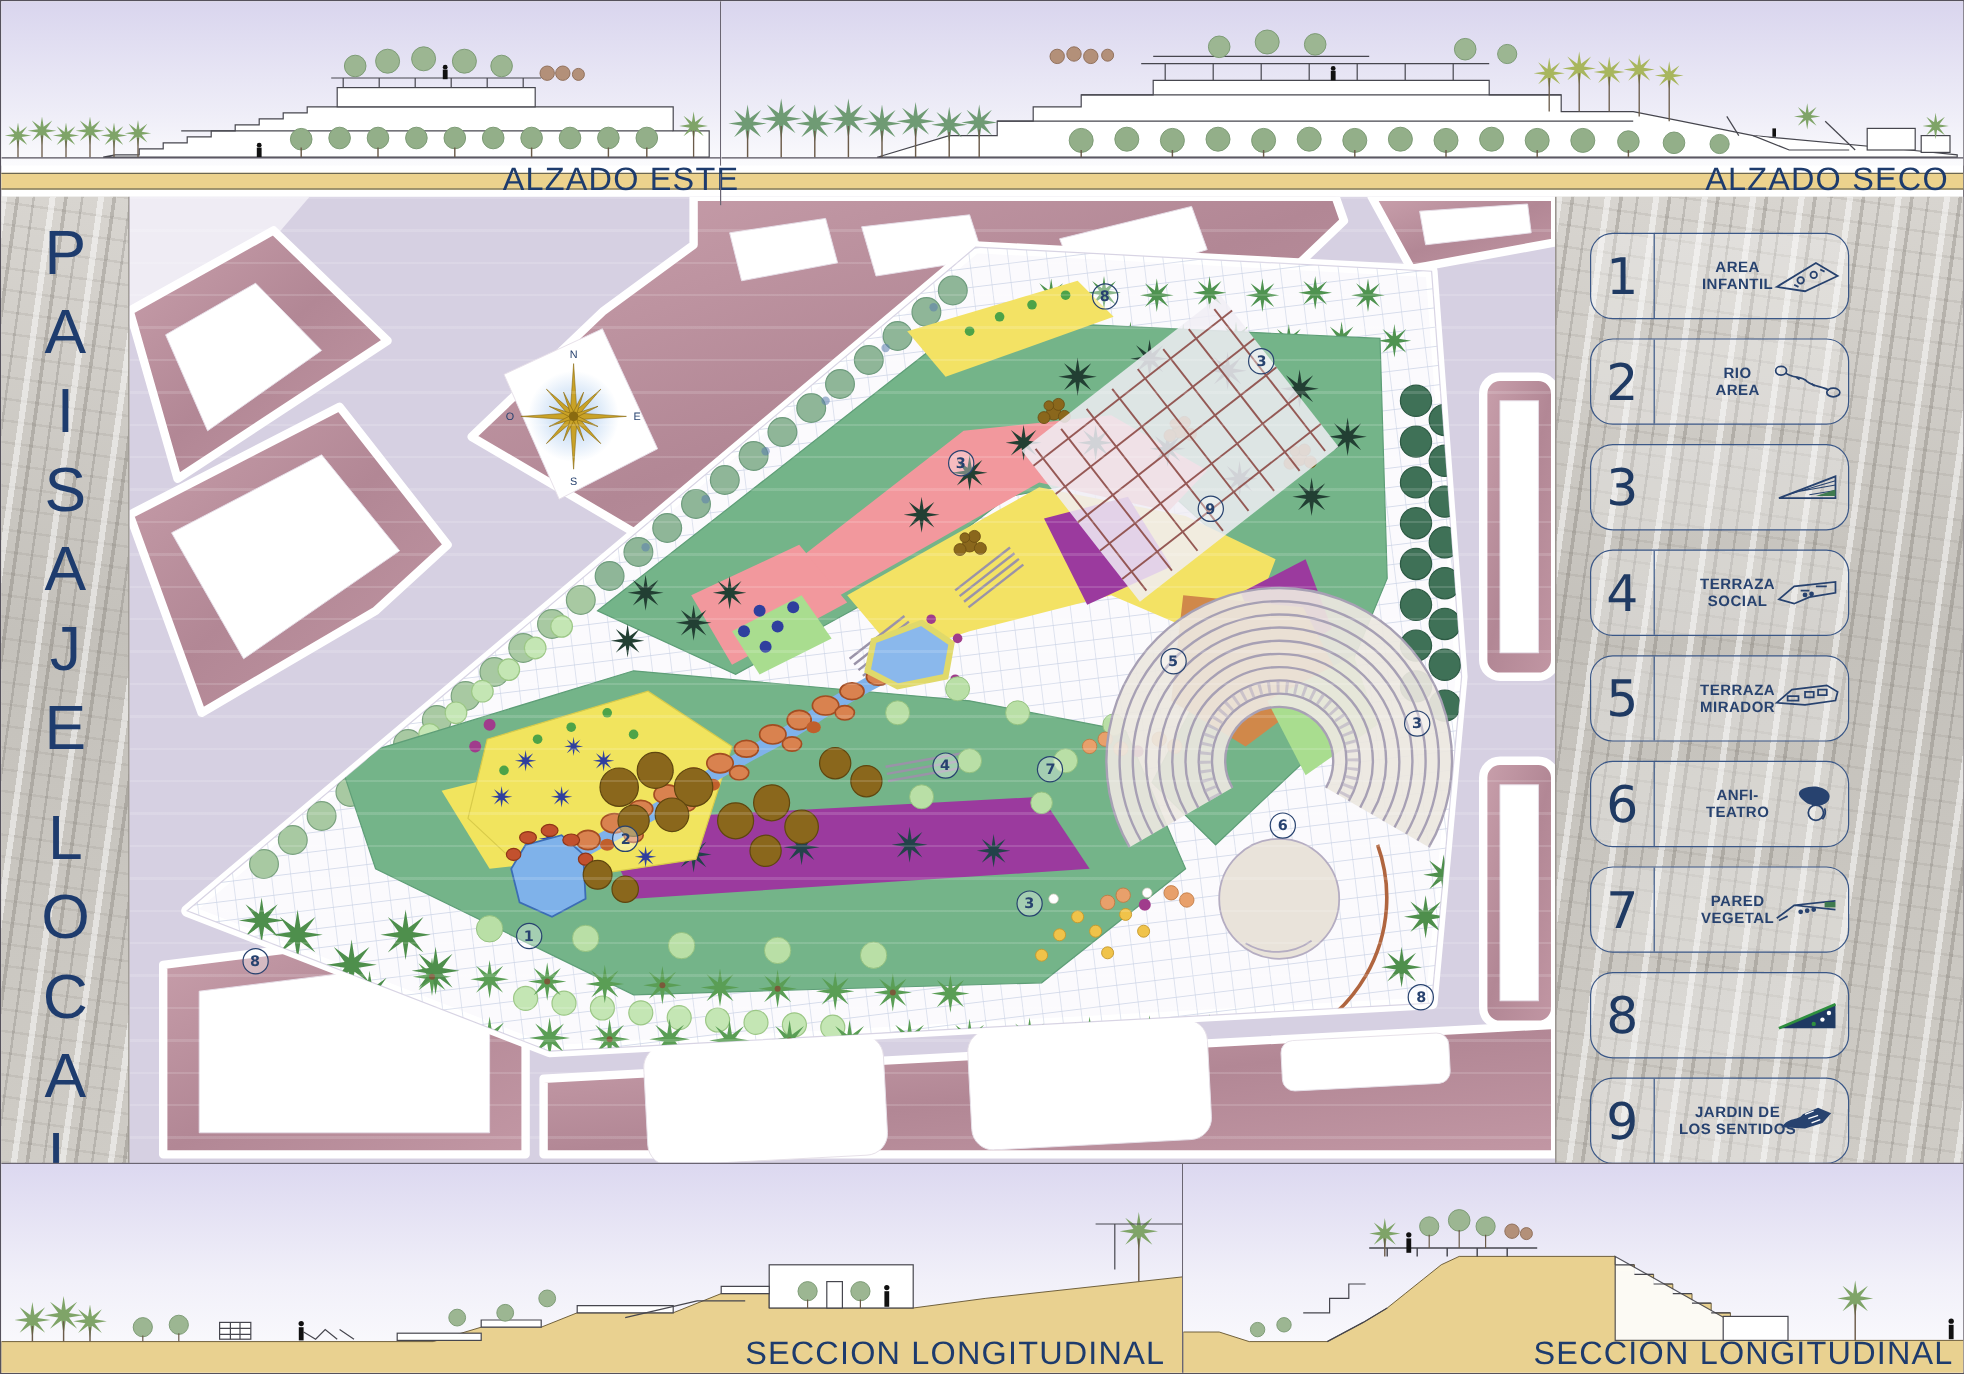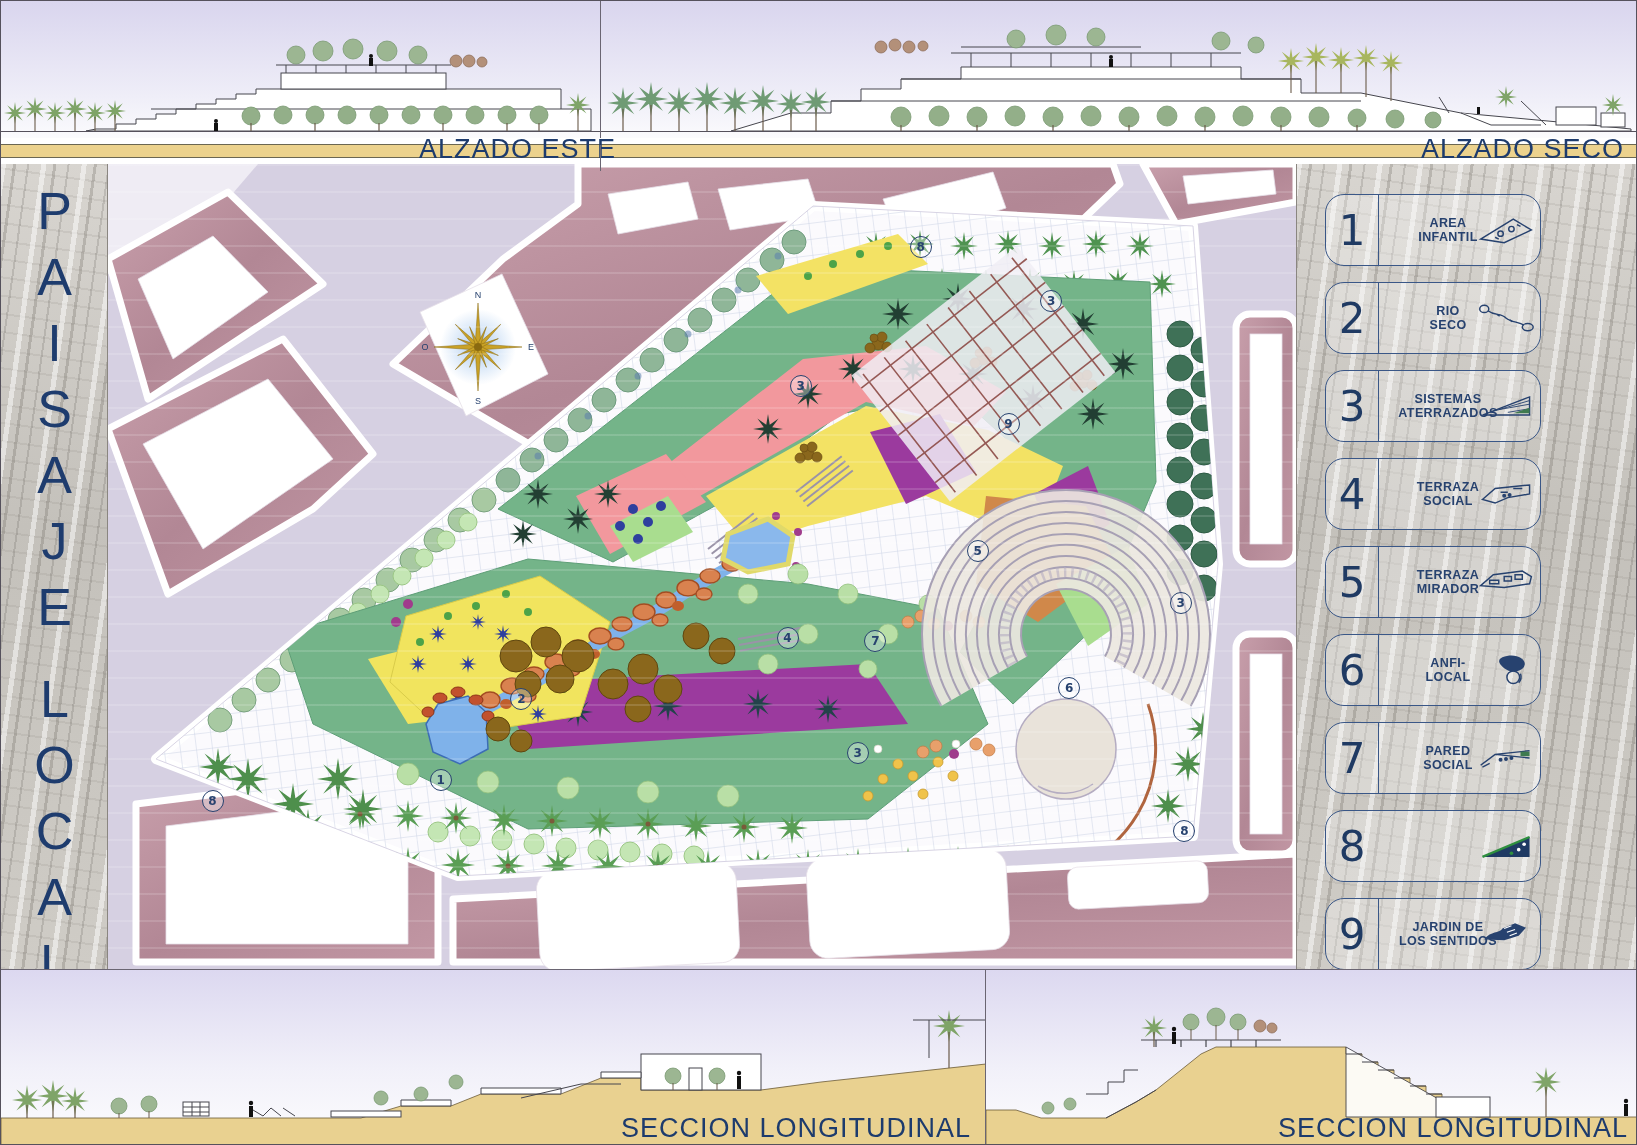--- a/index.html
+++ b/index.html
@@ -828,33 +828,31 @@
               <path d="M4,30 L40,8 L60,20 L30,34 Z"></path>
               <circle cx="26" cy="24" r="3"></circle>
               <circle cx="38" cy="19" r="3"></circle>
               <path d="M44,14 l4,2 M20,28 l4,2"></path>
             </svg>
         </div>
 
         <div class="legend-box">
           <div class="legend-num">2</div>
           <div class="legend-label">RIO
-SECO</div>
+AREA</div>
           <svg class="legend-icon" viewBox="0 0 64 40" fill="none" stroke="#27426f" stroke-width="1.6">
               <ellipse cx="8" cy="10" rx="5" ry="4"></ellipse>
               <path d="M12,12 C20,18 26,14 32,20 C38,25 46,24 52,28"></path>
               <ellipse cx="56" cy="30" rx="6" ry="4"></ellipse>
               <path d="M22,16 l3,2 M36,22 l3,2"></path>
             </svg>
         </div>
 
         <div class="legend-box">
           <div class="legend-num">3</div>
-          <div class="legend-label">SISTEMAS
-ATERRAZADOS</div>
           <svg class="legend-icon" viewBox="0 0 64 40">
               <polygon points="6,30 58,10 58,30" fill="none" stroke="#27426f" stroke-width="1.6"></polygon>
               <path d="M14,27 L58,14 M24,24 L58,18 M34,27 L58,23" stroke="#27426f" stroke-width="1"></path>
               <polygon points="40,28 58,22 58,28" fill="#3f7a4f"></polygon>
             </svg>
         </div>
 
         <div class="legend-box">
           <div class="legend-num">4</div>
           <div class="legend-label">TERRAZA
@@ -873,32 +871,32 @@
 MIRADOR</div>
           <svg class="legend-icon" viewBox="0 0 64 40" fill="none" stroke="#27426f" stroke-width="1.6">
               <path d="M4,24 L18,12 L50,8 L60,14 L58,22 L30,26 Z"></path>
               <path d="M14,18 h10 v4 h-10 z M30,14 h8 v5 h-8 z M42,12 h8 v5 h-8 z"></path>
             </svg>
         </div>
 
         <div class="legend-box">
           <div class="legend-num">6</div>
           <div class="legend-label">ANFI-
-LOCAL</div>
+TEATRO</div>
           <svg class="legend-icon" viewBox="0 0 64 40">
               <path d="M28,6 C42,0 56,8 52,16 C48,23 36,23 30,18 C24,13 22,9 28,6 Z" fill="#27426f"></path>
               <circle cx="40" cy="28" r="7" fill="none" stroke="#27426f" stroke-width="1.6"></circle>
               <path d="M48,24 A10,10 0 0 1 46,34" fill="none" stroke="#27426f" stroke-width="1.6"></path>
             </svg>
         </div>
 
         <div class="legend-box">
           <div class="legend-num">7</div>
           <div class="legend-label">PARED
-SOCIAL</div>
+VEGETAL</div>
           <svg class="legend-icon" viewBox="0 0 64 40" fill="none" stroke="#27426f" stroke-width="1.6">
               <path d="M4,28 L20,16 L58,12 M20,16 L58,20"></path>
               <rect x="48" y="13" width="10" height="5" fill="#3f7a4f" stroke="none"></rect>
               <circle cx="26" cy="22" r="1.4" fill="#27426f"></circle>
               <circle cx="32" cy="21" r="1.4" fill="#27426f"></circle>
               <circle cx="38" cy="20" r="1.4" fill="#27426f"></circle>
               <path d="M6,30 l8,-4"></path>
             </svg>
         </div>
 

